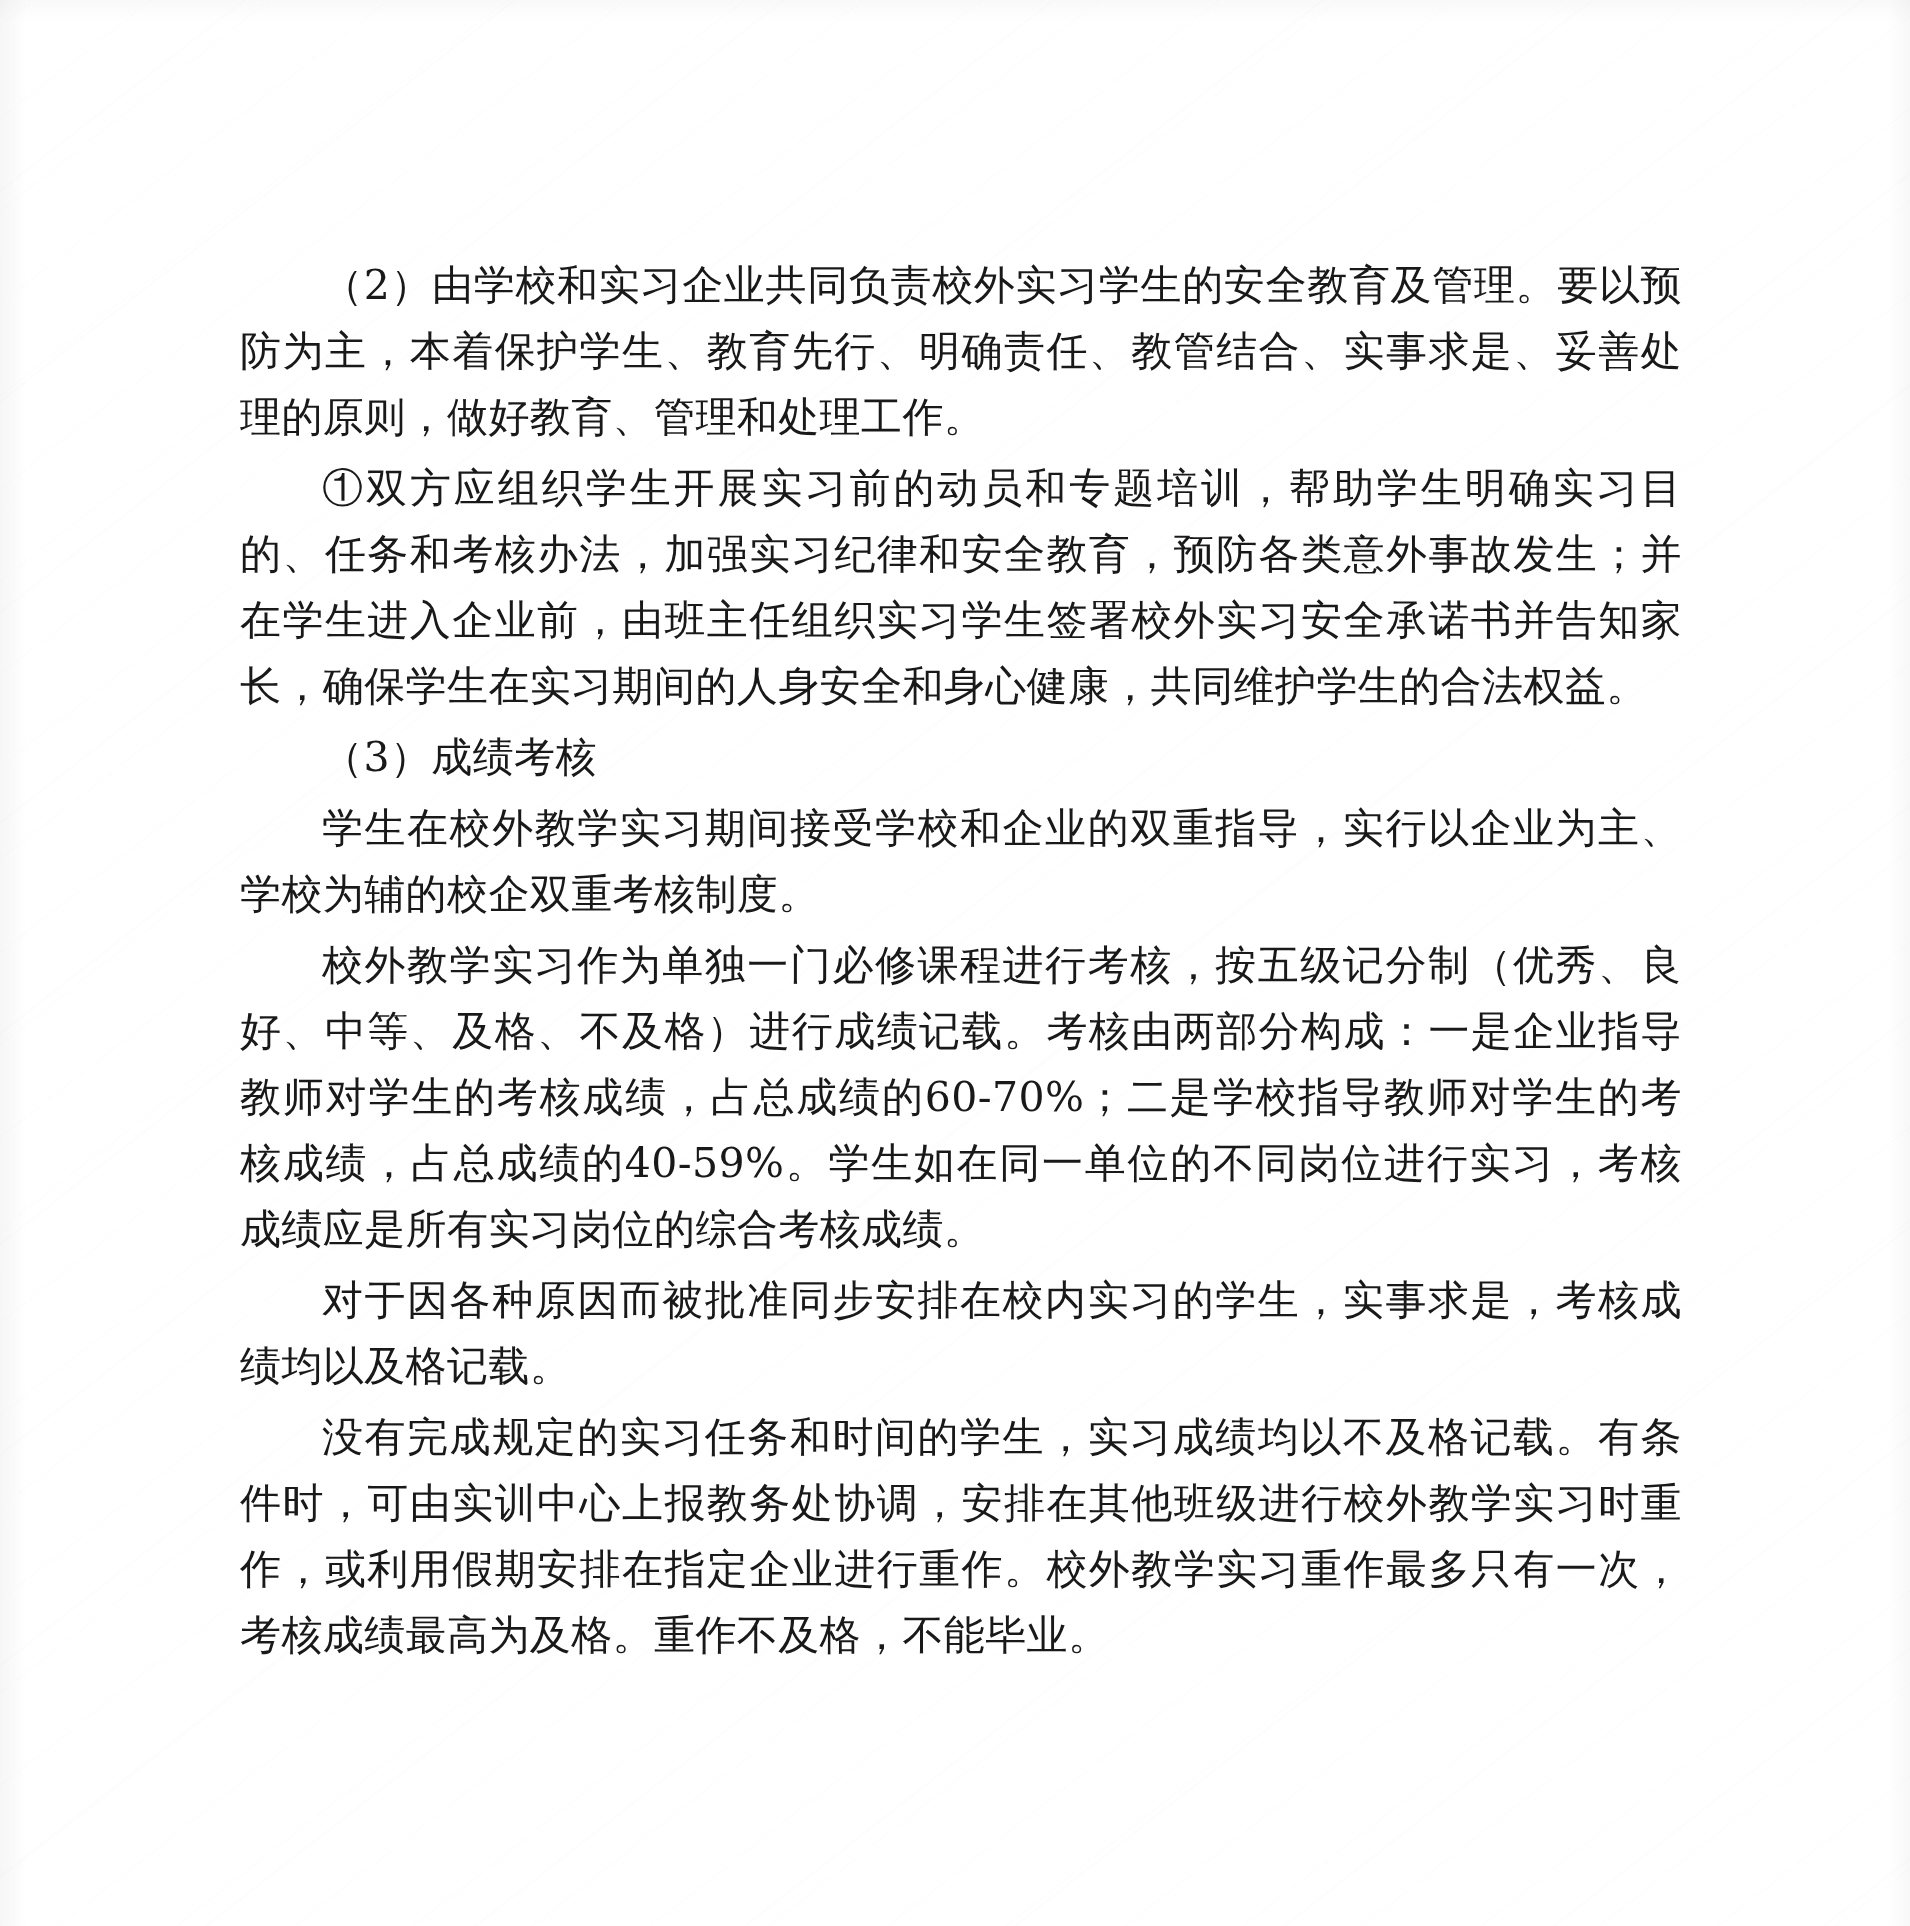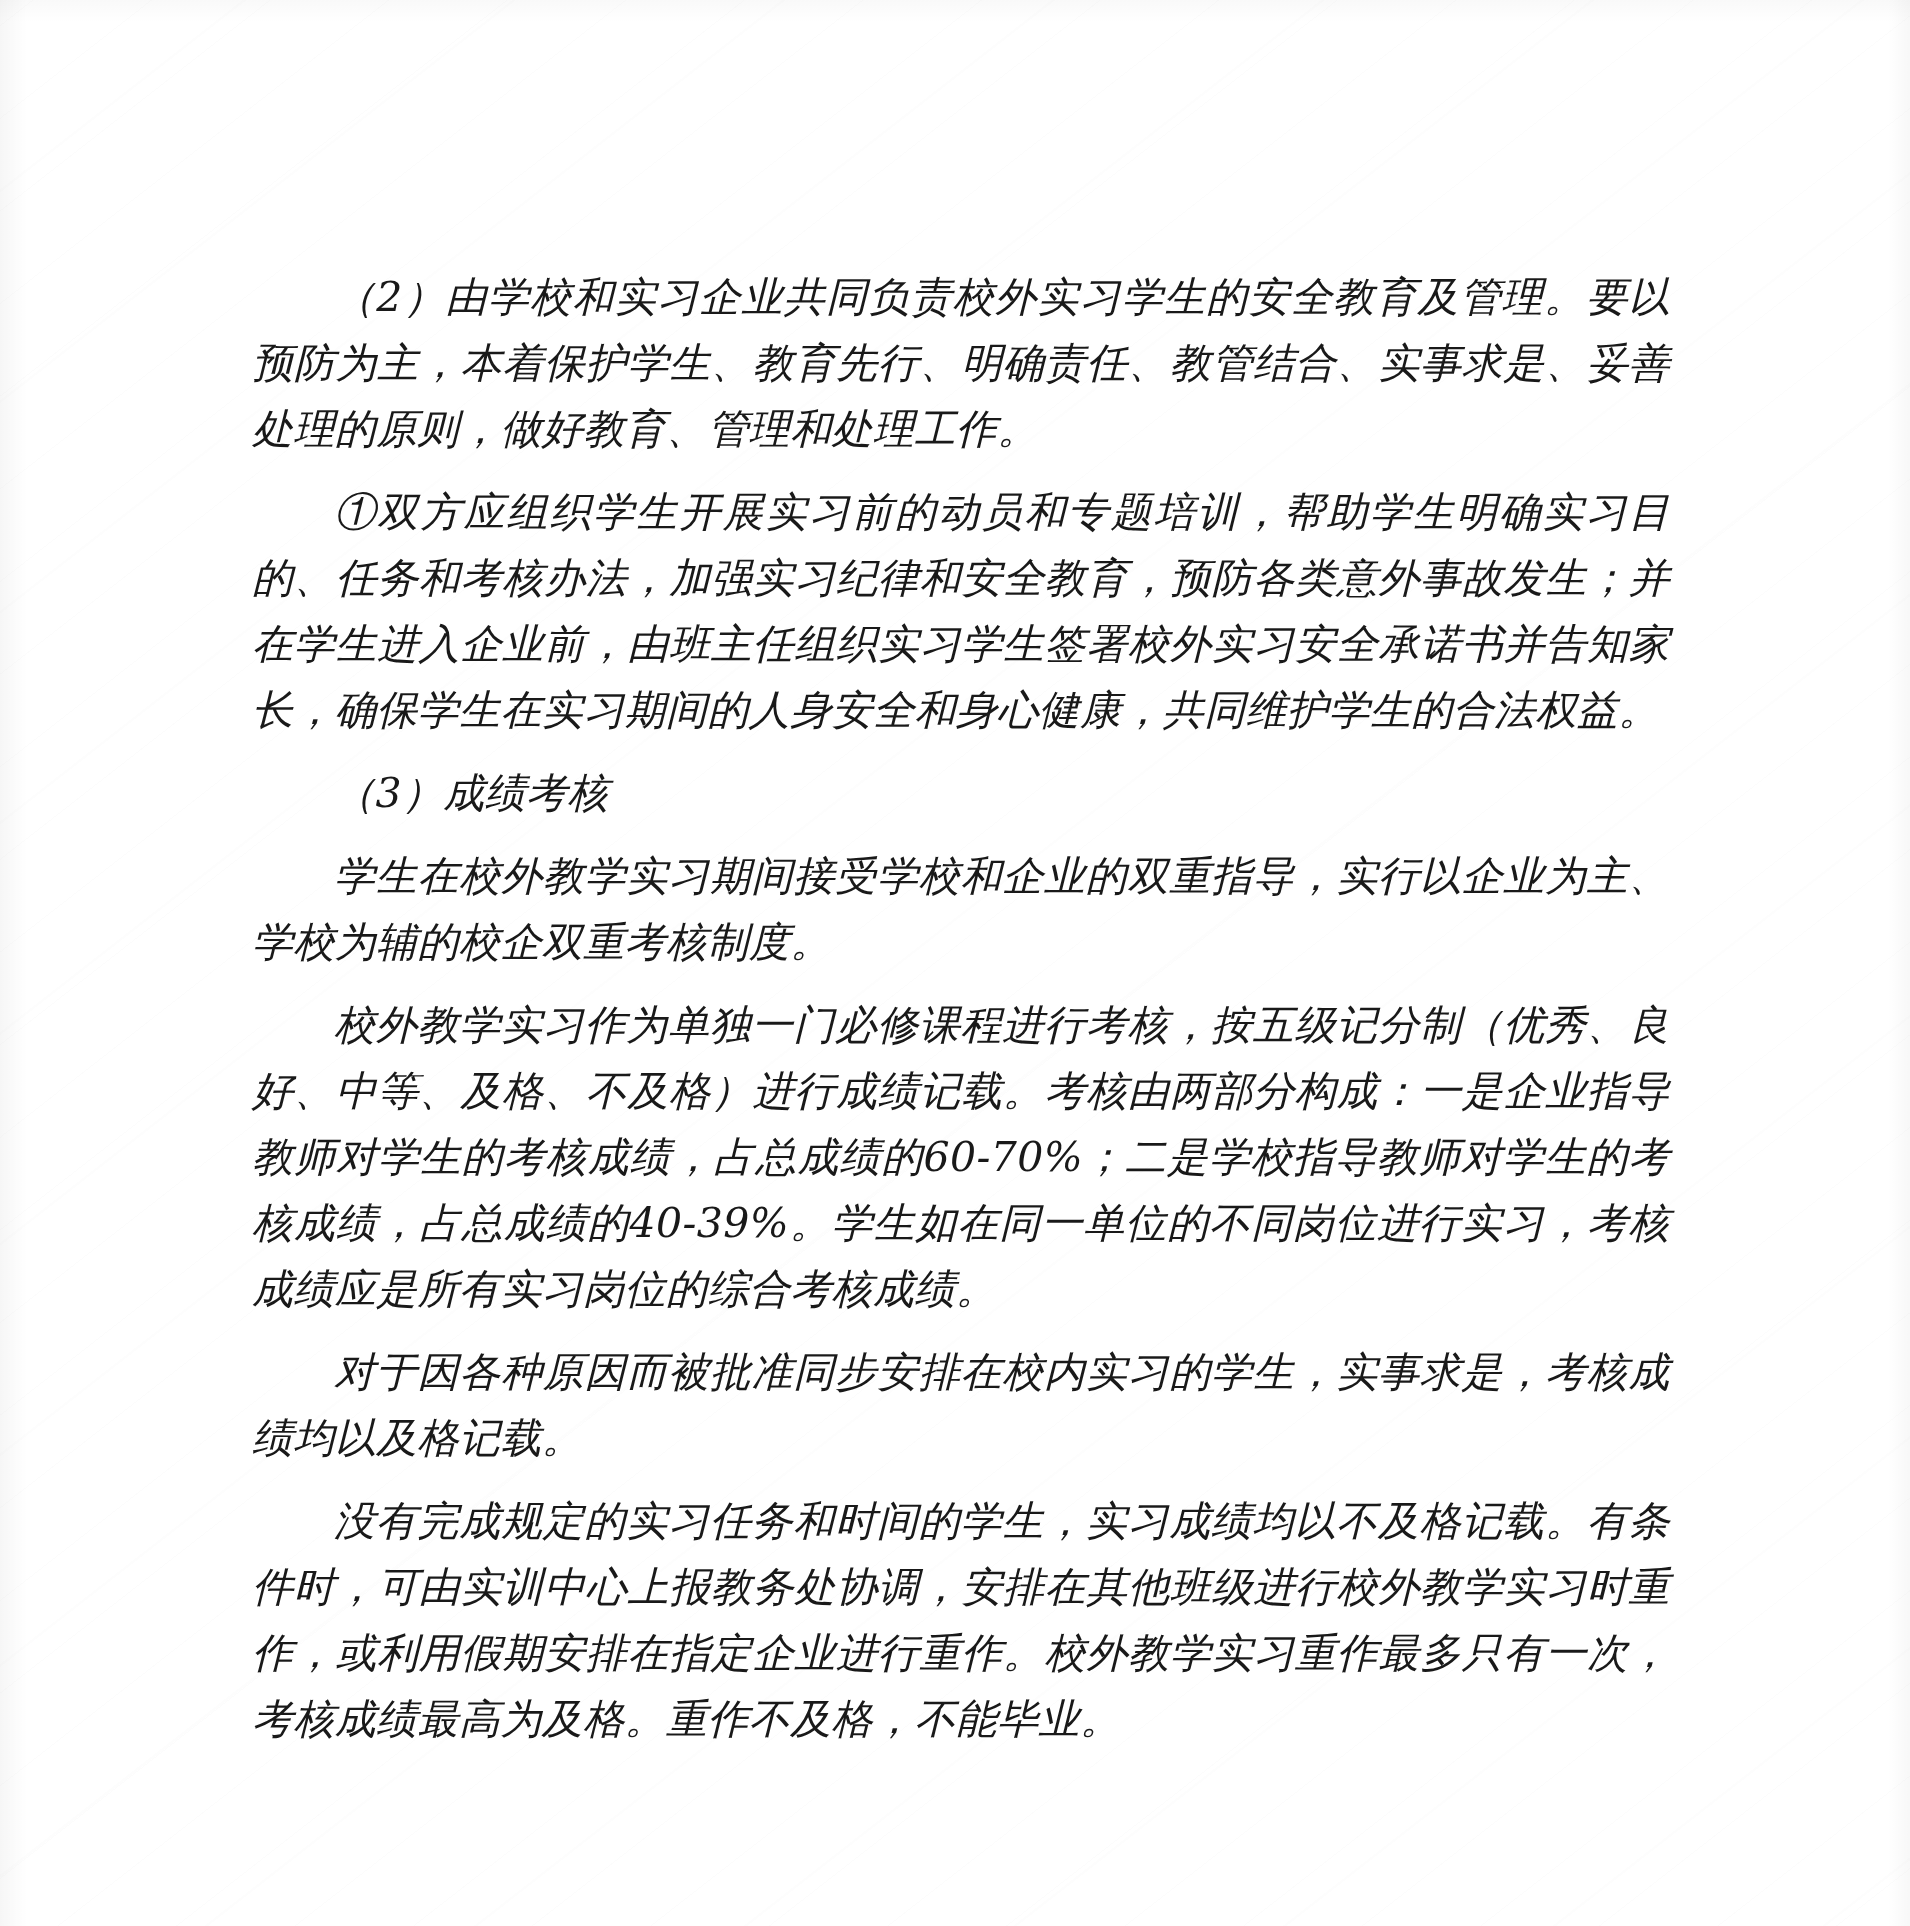--- a/index.html
+++ b/index.html
@@ -65,36 +65,35 @@
     width: 1452px;
     font-size: 41px;
     line-height: 66px;
     color: #191919;
     letter-spacing: 0.4px;
     text-align: justify;
     text-justify: inter-character;
   }
 
   .para {
-    margin: 17px;
+    margin: 5px;
     text-indent: 82px;
-    font-style: italic;
   }
 </style>
 </head>
 <body>
 
 <div class="page-texture"></div>
 
 <div class="page">
   <div class="body-text">
     <p class="para">（2）由学校和实习企业共同负责校外实习学生的安全教育及管理。要以预防为主，本着保护学生、教育先行、明确责任、教管结合、实事求是、妥善处理的原则，做好教育、管理和处理工作。</p>
     <p class="para">①双方应组织学生开展实习前的动员和专题培训，帮助学生明确实习目的、任务和考核办法，加强实习纪律和安全教育，预防各类意外事故发生；并在学生进入企业前，由班主任组织实习学生签署校外实习安全承诺书并告知家长，确保学生在实习期间的人身安全和身心健康，共同维护学生的合法权益。</p>
     <p class="para">（3）成绩考核</p>
     <p class="para">学生在校外教学实习期间接受学校和企业的双重指导，实行以企业为主、学校为辅的校企双重考核制度。</p>
-    <p class="para">校外教学实习作为单独一门必修课程进行考核，按五级记分制（优秀、良好、中等、及格、不及格）进行成绩记载。考核由两部分构成：一是企业指导教师对学生的考核成绩，占总成绩的60-70%；二是学校指导教师对学生的考核成绩，占总成绩的40-39%。学生如在同一单位的不同岗位进行实习，考核成绩应是所有实习岗位的综合考核成绩。</p>
+    <p class="para">校外教学实习作为单独一门必修课程进行考核，按五级记分制（优秀、良好、中等、及格、不及格）进行成绩记载。考核由两部分构成：一是企业指导教师对学生的考核成绩，占总成绩的60-70%；二是学校指导教师对学生的考核成绩，占总成绩的40-59%。学生如在同一单位的不同岗位进行实习，考核成绩应是所有实习岗位的综合考核成绩。</p>
     <p class="para">对于因各种原因而被批准同步安排在校内实习的学生，实事求是，考核成绩均以及格记载。</p>
     <p class="para">没有完成规定的实习任务和时间的学生，实习成绩均以不及格记载。有条件时，可由实训中心上报教务处协调，安排在其他班级进行校外教学实习时重作，或利用假期安排在指定企业进行重作。校外教学实习重作最多只有一次，考核成绩最高为及格。重作不及格，不能毕业。</p>
   </div>
 </div>
 
 <div class="edge-shade"></div>
 
 
 </body></html>

